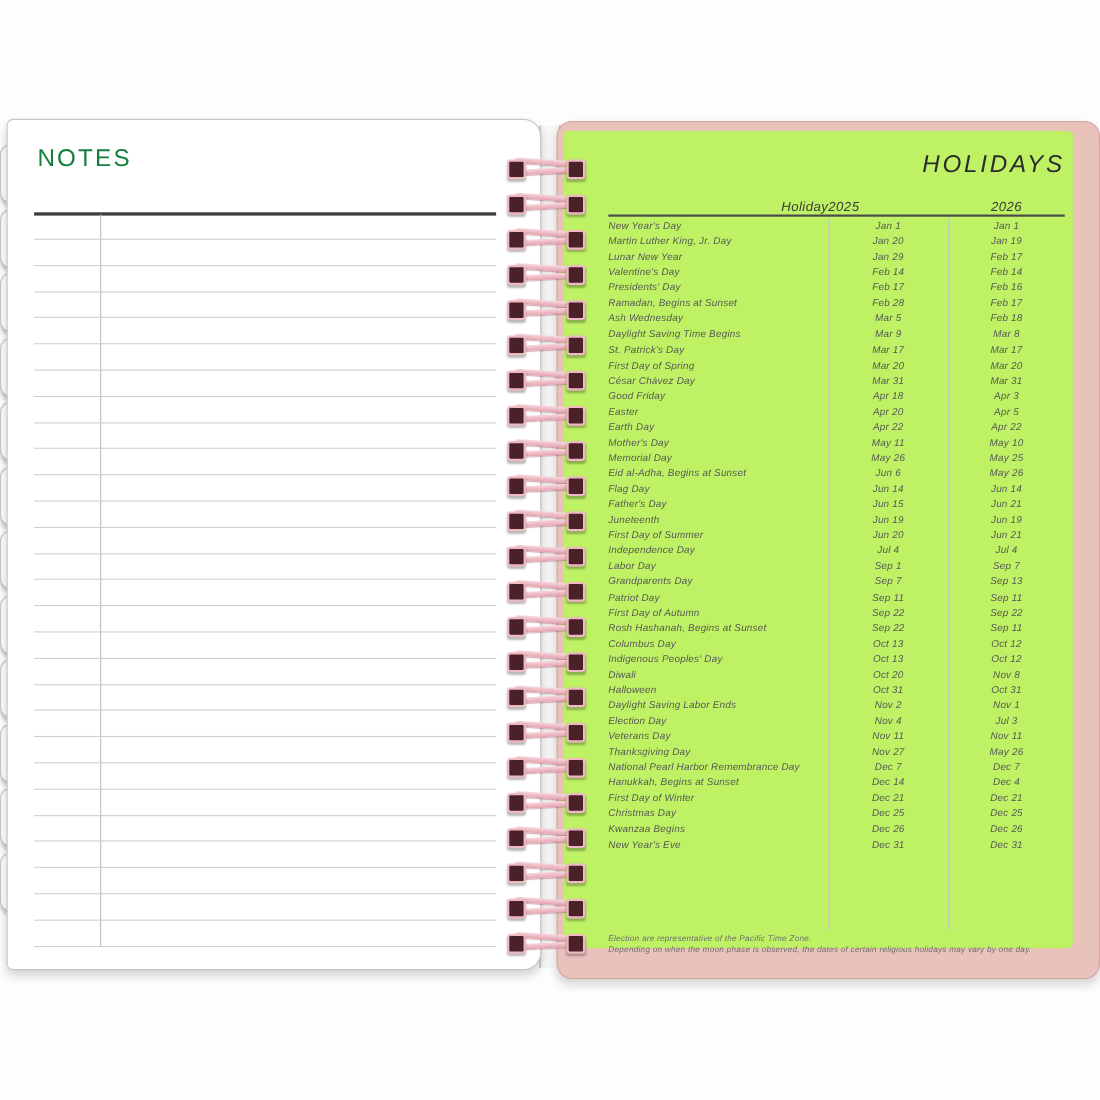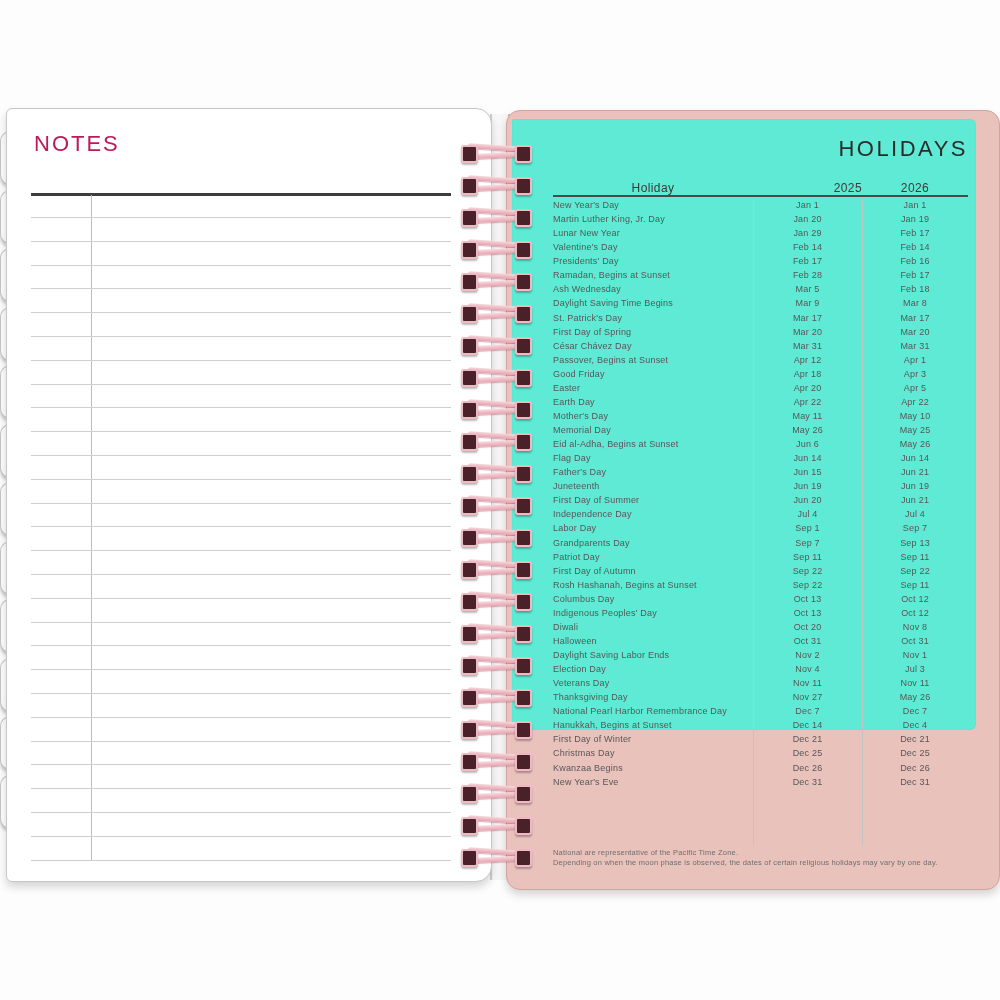--- a/index.html
+++ b/index.html
@@ -13,21 +13,21 @@
   
   .left-page{
     position:absolute;left:6px;top:108px;width:484px;height:772px;
     background:#ffffff;border:1px solid #c7c7c7;
     border-radius:6px 16px 16px 6px;
     box-shadow:0 5px 9px rgba(0,0,0,.16);
     z-index:2;
   }
   .notes-title{
     position:absolute;left:27px;top:22px;
-    font-size:22px;letter-spacing:2px;color:#be185d;font-weight:500;
+    font-size:22px;letter-spacing:2px;color:#15803d;font-weight:500;
   }
   .thick-rule{
     position:absolute;left:24px;top:84px;width:420px;height:3px;background:#3d3d3d;
   }
   .margin-vline{
     position:absolute;left:84px;top:86px;width:1px;height:666px;background:#bdbdbd;
   }
   .ruled-line{
     position:absolute;left:24px;width:420px;height:1px;background:#cfcfcf;
   }
@@ -68,36 +68,37 @@
   .coil .cap-right{right:0;}
 
   
   .cover{
     position:absolute;left:506px;top:110px;width:492px;height:778px;
     background:#e9c2bc;border:1px solid #d3a39d;border-radius:14px;
     box-shadow:0 5px 9px rgba(0,0,0,.16);
     z-index:2;
   }
   .right-page{
-    position:absolute;left:512px;top:119px;width:464px;height:611px;
-    background:#5eead4;border-radius:2px 6px 6px 2px;
+    position:absolute;left:512px;top:119px;width:464px;height:743px;
+    background:#bef264;border-radius:2px 6px 6px 2px;
     box-shadow:inset 0 0 2px rgba(0,0,0,.06);
     z-index:3;
+    font-style:italic;
   }
   .holidays-title{
     position:absolute;right:8px;top:17px;
     font-size:22px;letter-spacing:2.5px;color:#2b2b2b;font-weight:500;
   }
   .tbl-head{
     position:absolute;left:41px;top:58px;width:415px;height:18px;
     display:flex;align-items:flex-end;
     font-size:12px;color:#3a3a3a;letter-spacing:.4px;
   }
-  .tbl-head .h-name{width:200px;text-align:center;}
-  .tbl-head .h-y1{width:109px;text-align:right;}
+  .tbl-head .h-name{width:200px;text-align:right;}
+  .tbl-head .h-y1{width:109px;text-align:left;}
   .tbl-head .h-y2{width:106px;text-align:center;}
   .head-rule{
     position:absolute;left:41px;top:76px;width:415px;height:2px;background:#4a4a4a;
   }
   .col-sep{
     position:absolute;top:79px;width:1px;height:647px;background:#c3c3c3;
   }
   .col-sep.sep1{left:241px;}
   .col-sep.sep2{left:350px;}
   .tbl-body{
@@ -400,25 +401,20 @@
     <div class="c-name">First Day of Spring</div>
     <div class="c-d1">Mar 20</div>
     <div class="c-d2">Mar 20</div>
   </div>
         <div class="trow">
     <div class="c-name">César Chávez Day</div>
     <div class="c-d1">Mar 31</div>
     <div class="c-d2">Mar 31</div>
   </div>
         <div class="trow">
-    <div class="c-name">Passover, Begins at Sunset</div>
-    <div class="c-d1">Apr 12</div>
-    <div class="c-d2">Apr 1</div>
-  </div>
-        <div class="trow">
     <div class="c-name">Good Friday</div>
     <div class="c-d1">Apr 18</div>
     <div class="c-d2">Apr 3</div>
   </div>
         <div class="trow">
     <div class="c-name">Easter</div>
     <div class="c-d1">Apr 20</div>
     <div class="c-d2">Apr 5</div>
   </div>
         <div class="trow">
@@ -557,18 +553,18 @@
     <div class="c-d2">Dec 26</div>
   </div>
         <div class="trow">
     <div class="c-name">New Year's Eve</div>
     <div class="c-d1">Dec 31</div>
     <div class="c-d2">Dec 31</div>
   </div>
       </div>
 
     <div class="footnotes">
-      <div>National are representative of the Pacific Time Zone.</div>
+      <div>Election are representative of the Pacific Time Zone.</div>
       <div>Depending on when the moon phase is observed, the dates of certain religious holidays may vary by one day.</div>
     </div>
   </div>
 
 </div>
 
 </body></html>

